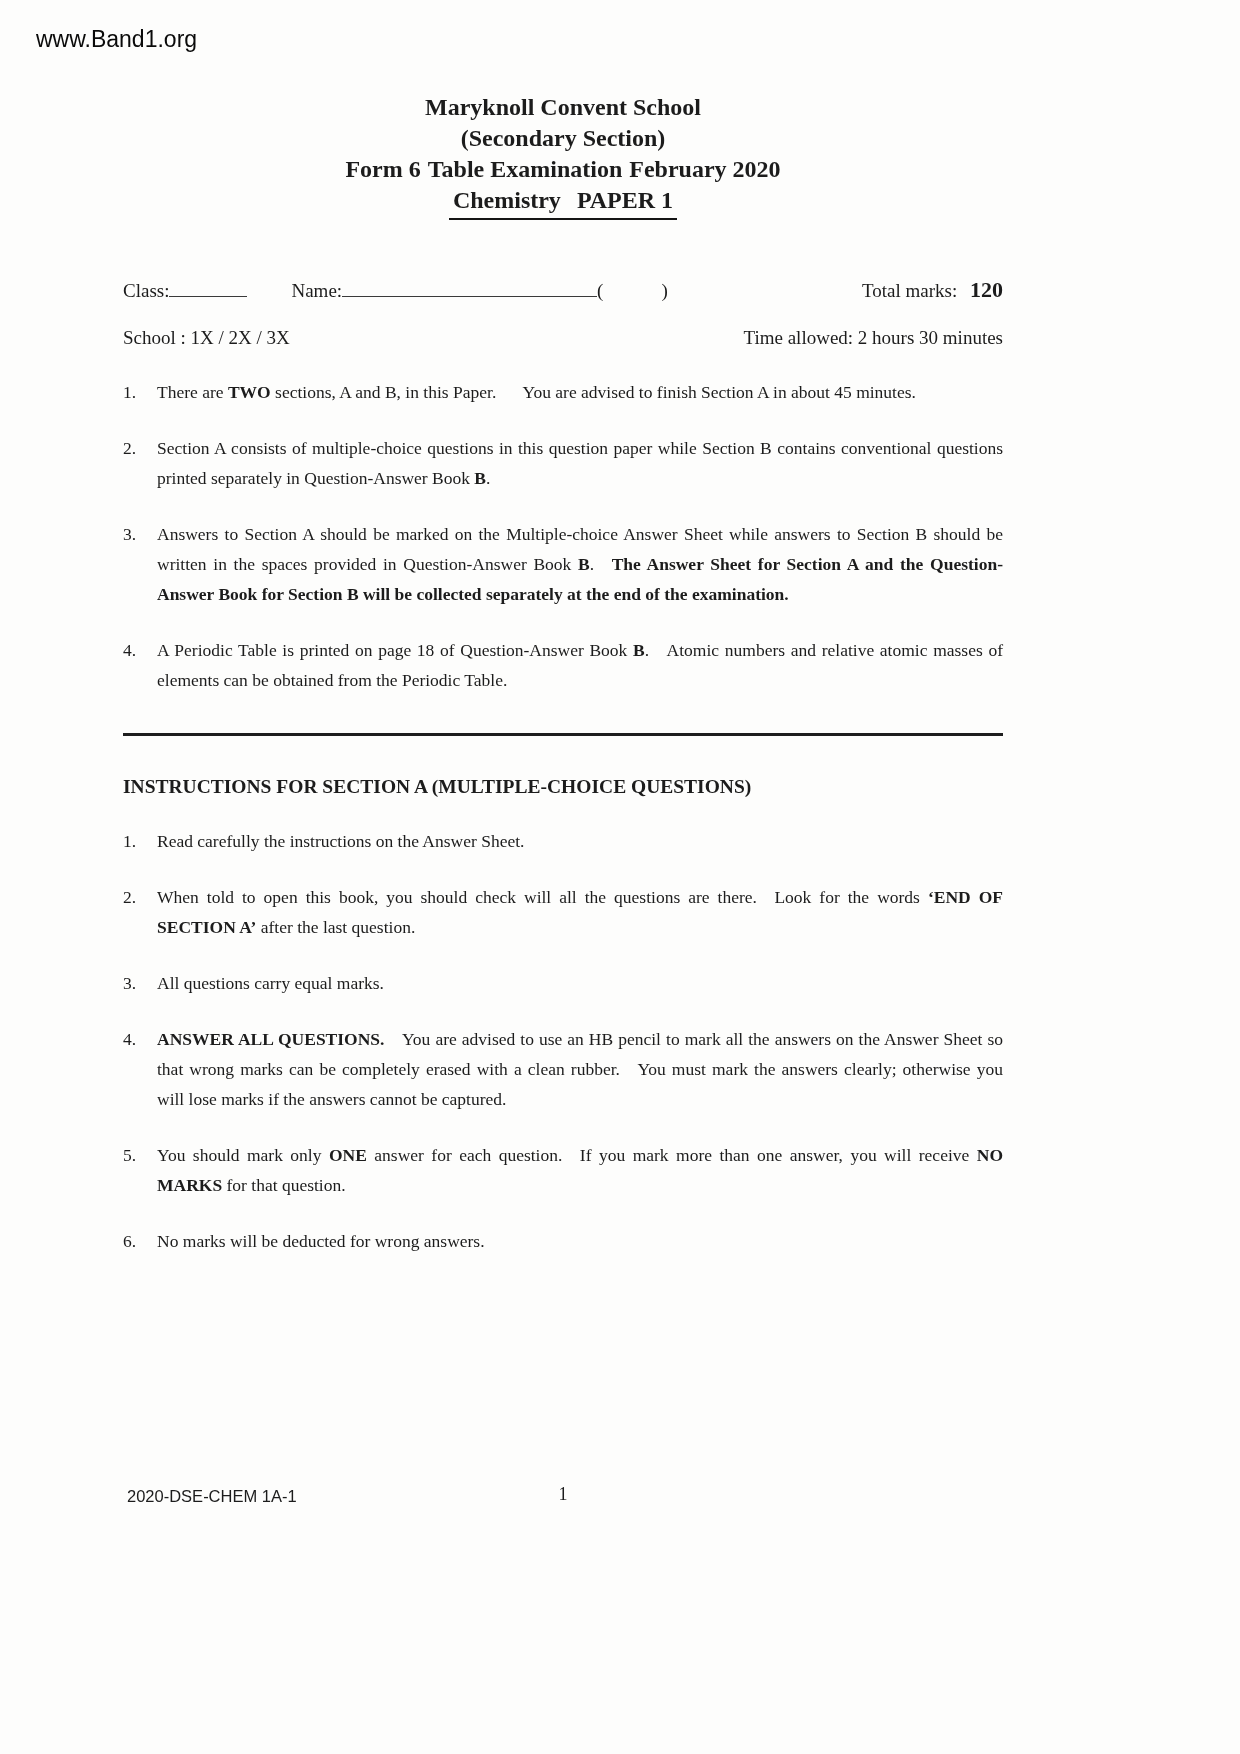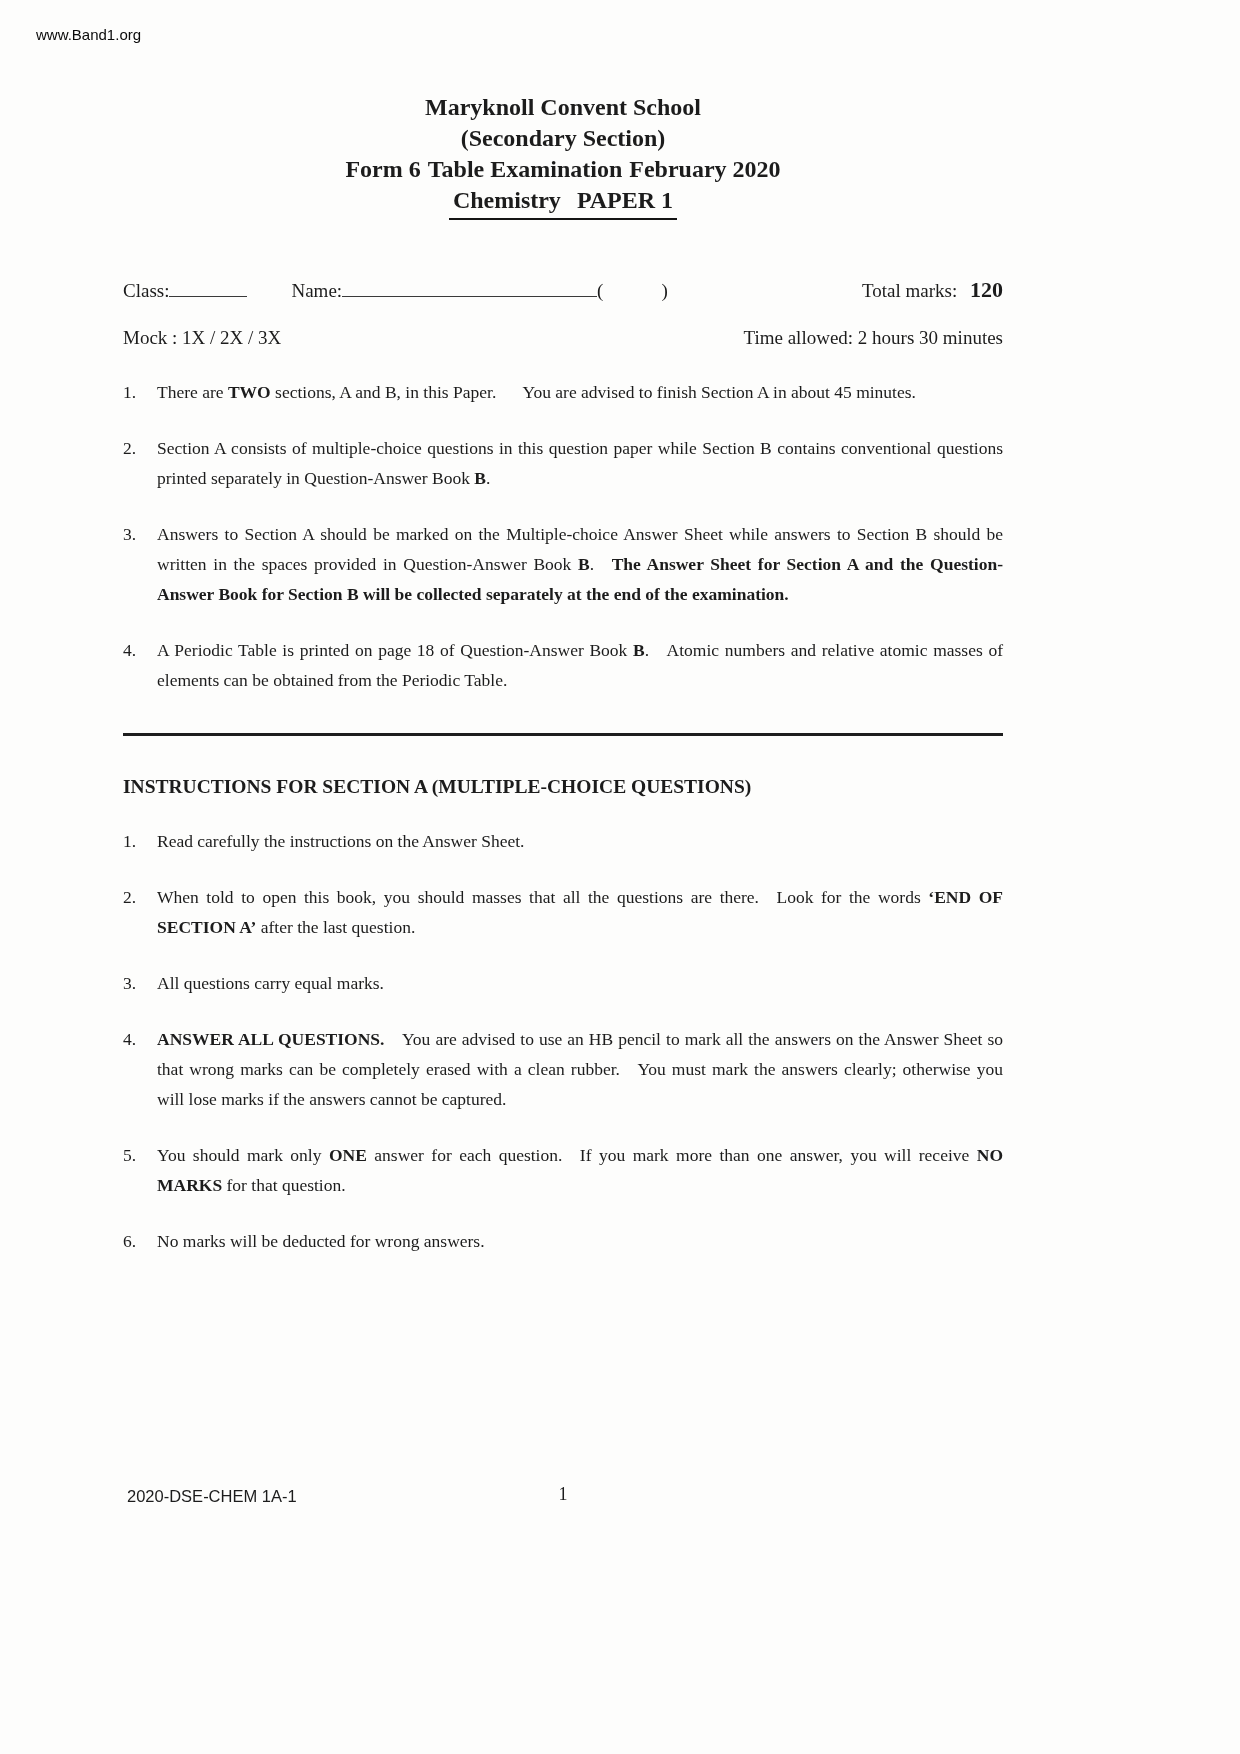--- a/index.html
+++ b/index.html
@@ -8,21 +8,21 @@
     width:1240px; height:1754px;
     margin:0 auto;
     background:#fdfdfc;
     color:#1c1c1c;
     font-family:"Liberation Serif", serif;
     overflow:hidden;
   }
   .watermark {
     position:absolute; top:26px; left:36px;
     font-family:"Liberation Sans", sans-serif;
-    font-size:15px; color:#0a0a0a;
+    font-size:23px; color:#0a0a0a;
   }
   .content {
     position:absolute; left:123px; top:0; width:880px;
   }
   .header {
     margin-top:92px;
     text-align:center;
     font-weight:bold;
     font-size:24px;
     line-height:31px;
@@ -116,21 +116,21 @@
       <span>(</span>
       <span class="paren-gap"></span>
       <span>)</span>
       <span class="total-marks">
         <span>Total marks:</span>
         <span class="total-marks-value">120</span>
       </span>
     </div>
 
     <div class="info-row2">
-      <span>Mock : 1X / 2X / 3X</span>
+      <span>School : 1X / 2X / 3X</span>
       <span>Time allowed: 2 hours 30 minutes</span>
     </div>
 
 
     <div class="items">
       <div class="item">
         <span class="item-num">1.</span>
         <span class="item-text"><span>There are </span><span class="b">TWO</span><span> sections, A and B, in this Paper.   You are advised to finish Section A in about 45 minutes.</span></span>
       </div>
       <div class="item">
@@ -151,21 +151,21 @@
 
     <div class="section-a-title">INSTRUCTIONS FOR SECTION A (MULTIPLE-CHOICE QUESTIONS)</div>
 
     <div class="items">
       <div class="item">
         <span class="item-num">1.</span>
         <span class="item-text"><span>Read carefully the instructions on the Answer Sheet.</span></span>
       </div>
       <div class="item">
         <span class="item-num">2.</span>
-        <span class="item-text"><span>When told to open this book, you should masses that all the questions are there.  Look for the words </span><span class="b">‘END OF SECTION A’</span><span> after the last question.</span></span>
+        <span class="item-text"><span>When told to open this book, you should check will all the questions are there.  Look for the words </span><span class="b">‘END OF SECTION A’</span><span> after the last question.</span></span>
       </div>
       <div class="item">
         <span class="item-num">3.</span>
         <span class="item-text"><span>All questions carry equal marks.</span></span>
       </div>
       <div class="item">
         <span class="item-num">4.</span>
         <span class="item-text"><span class="b">ANSWER ALL QUESTIONS.</span><span>  You are advised to use an HB pencil to mark all the answers on the Answer Sheet so that wrong marks can be completely erased with a clean rubber.  You must mark the answers clearly; otherwise you will lose marks if the answers cannot be captured.</span></span>
       </div>
       <div class="item">

